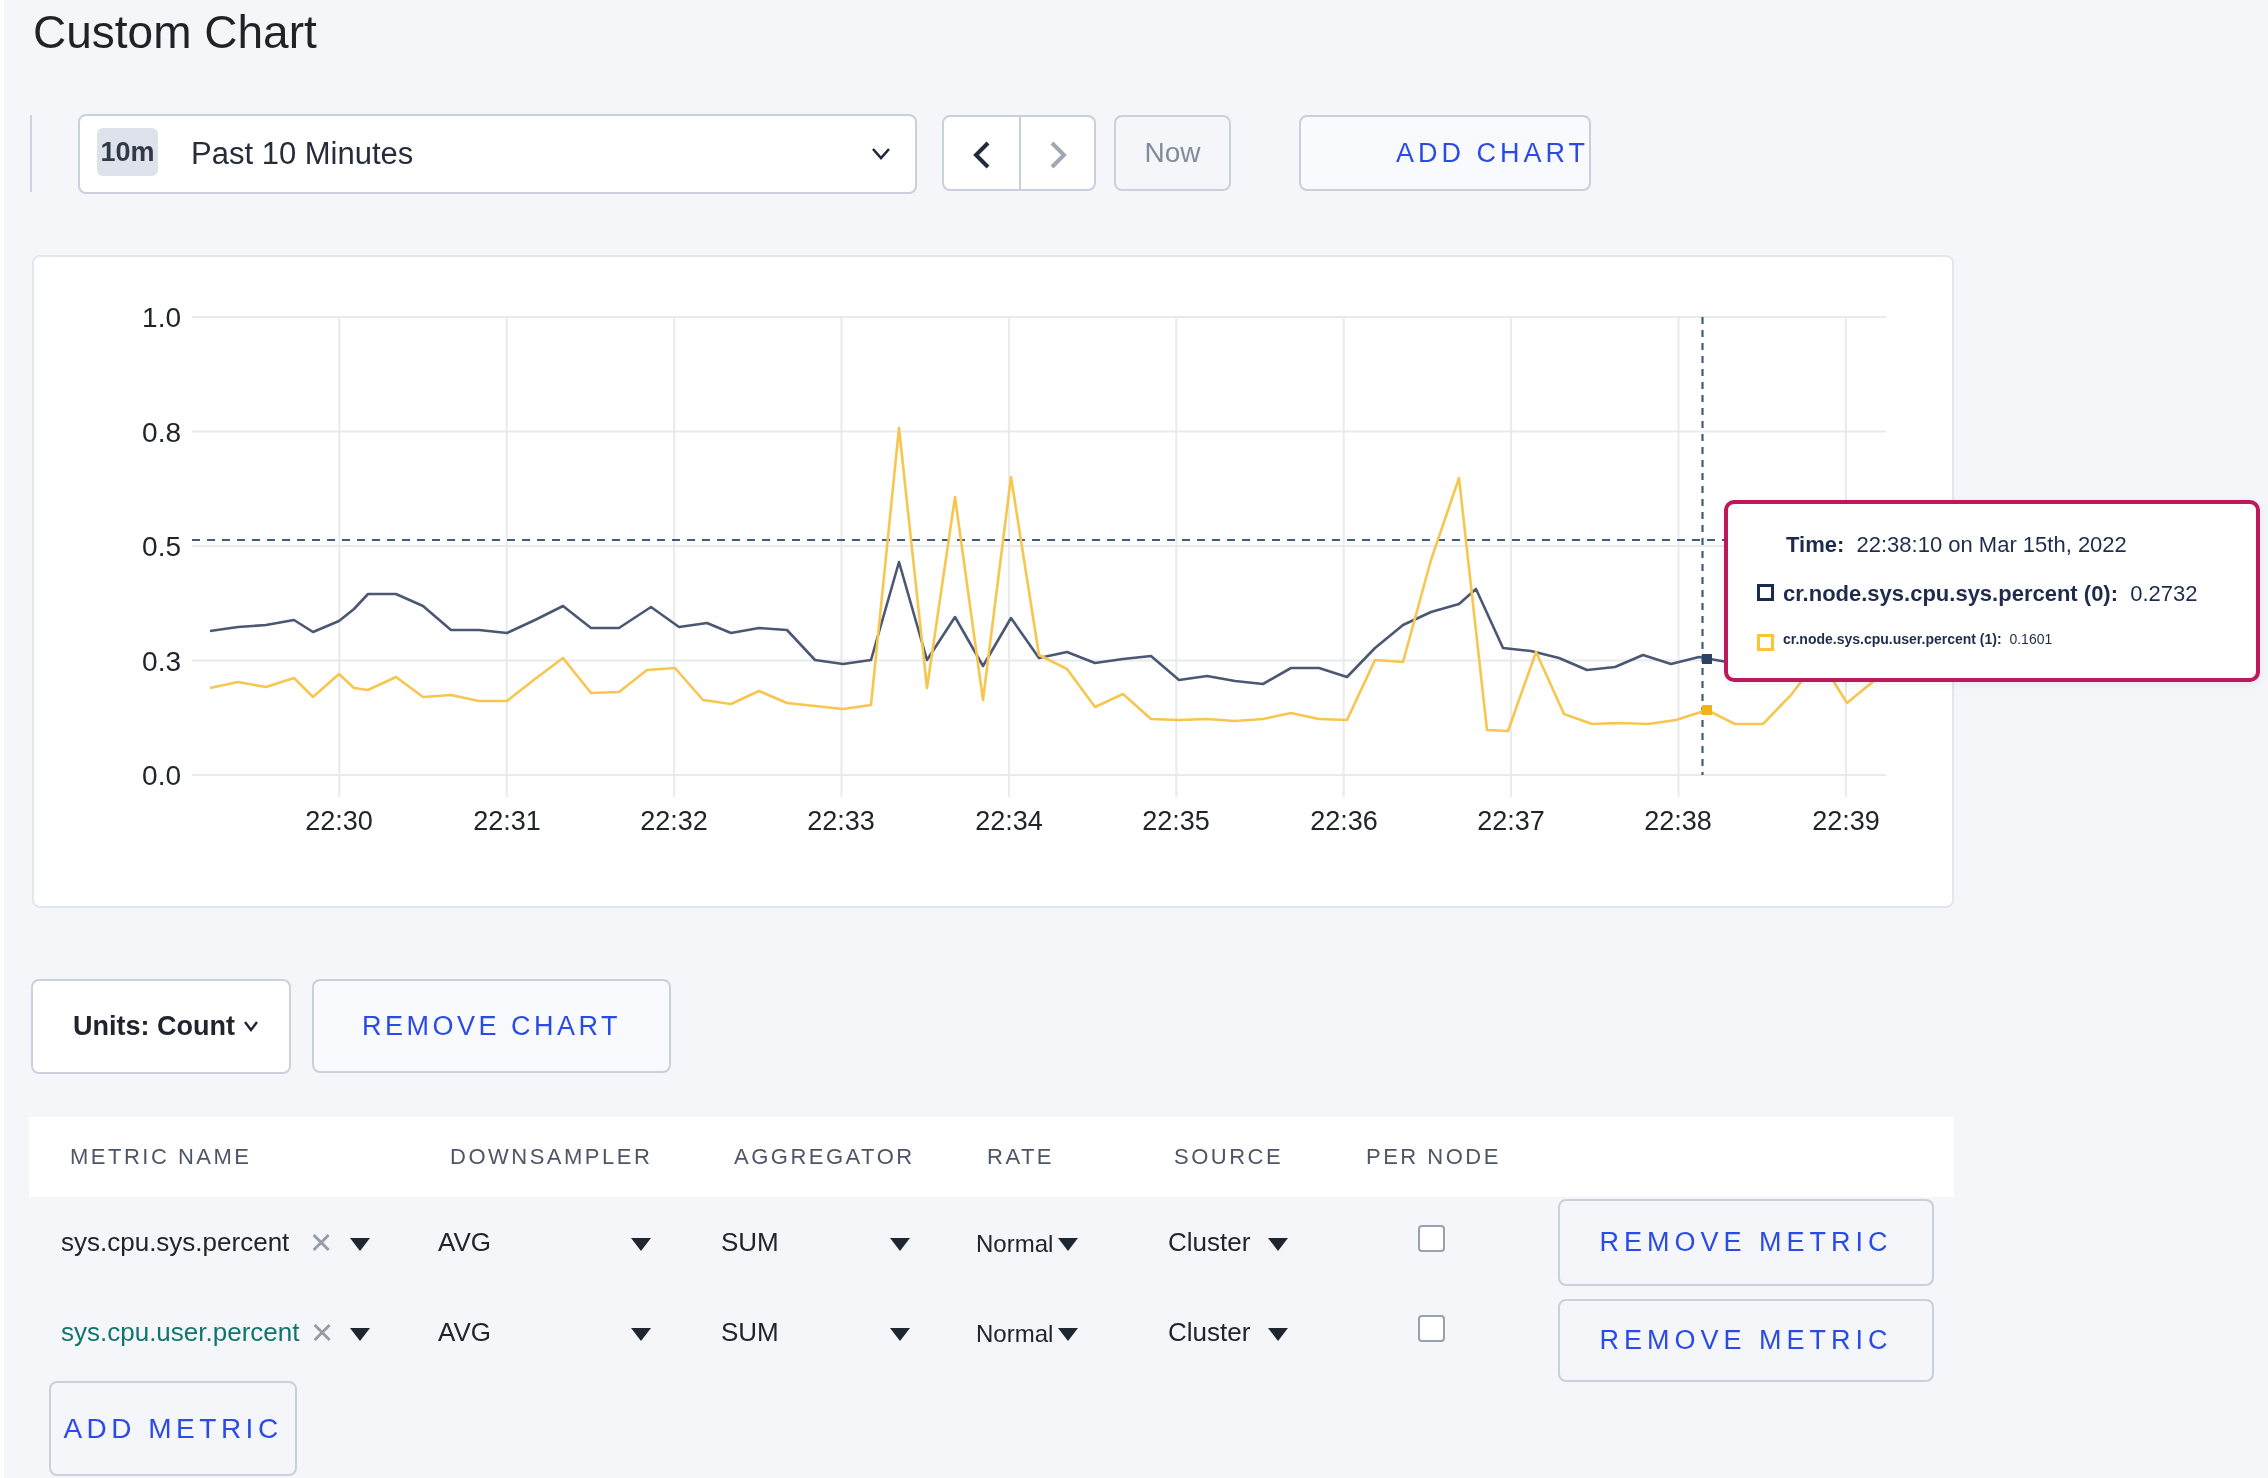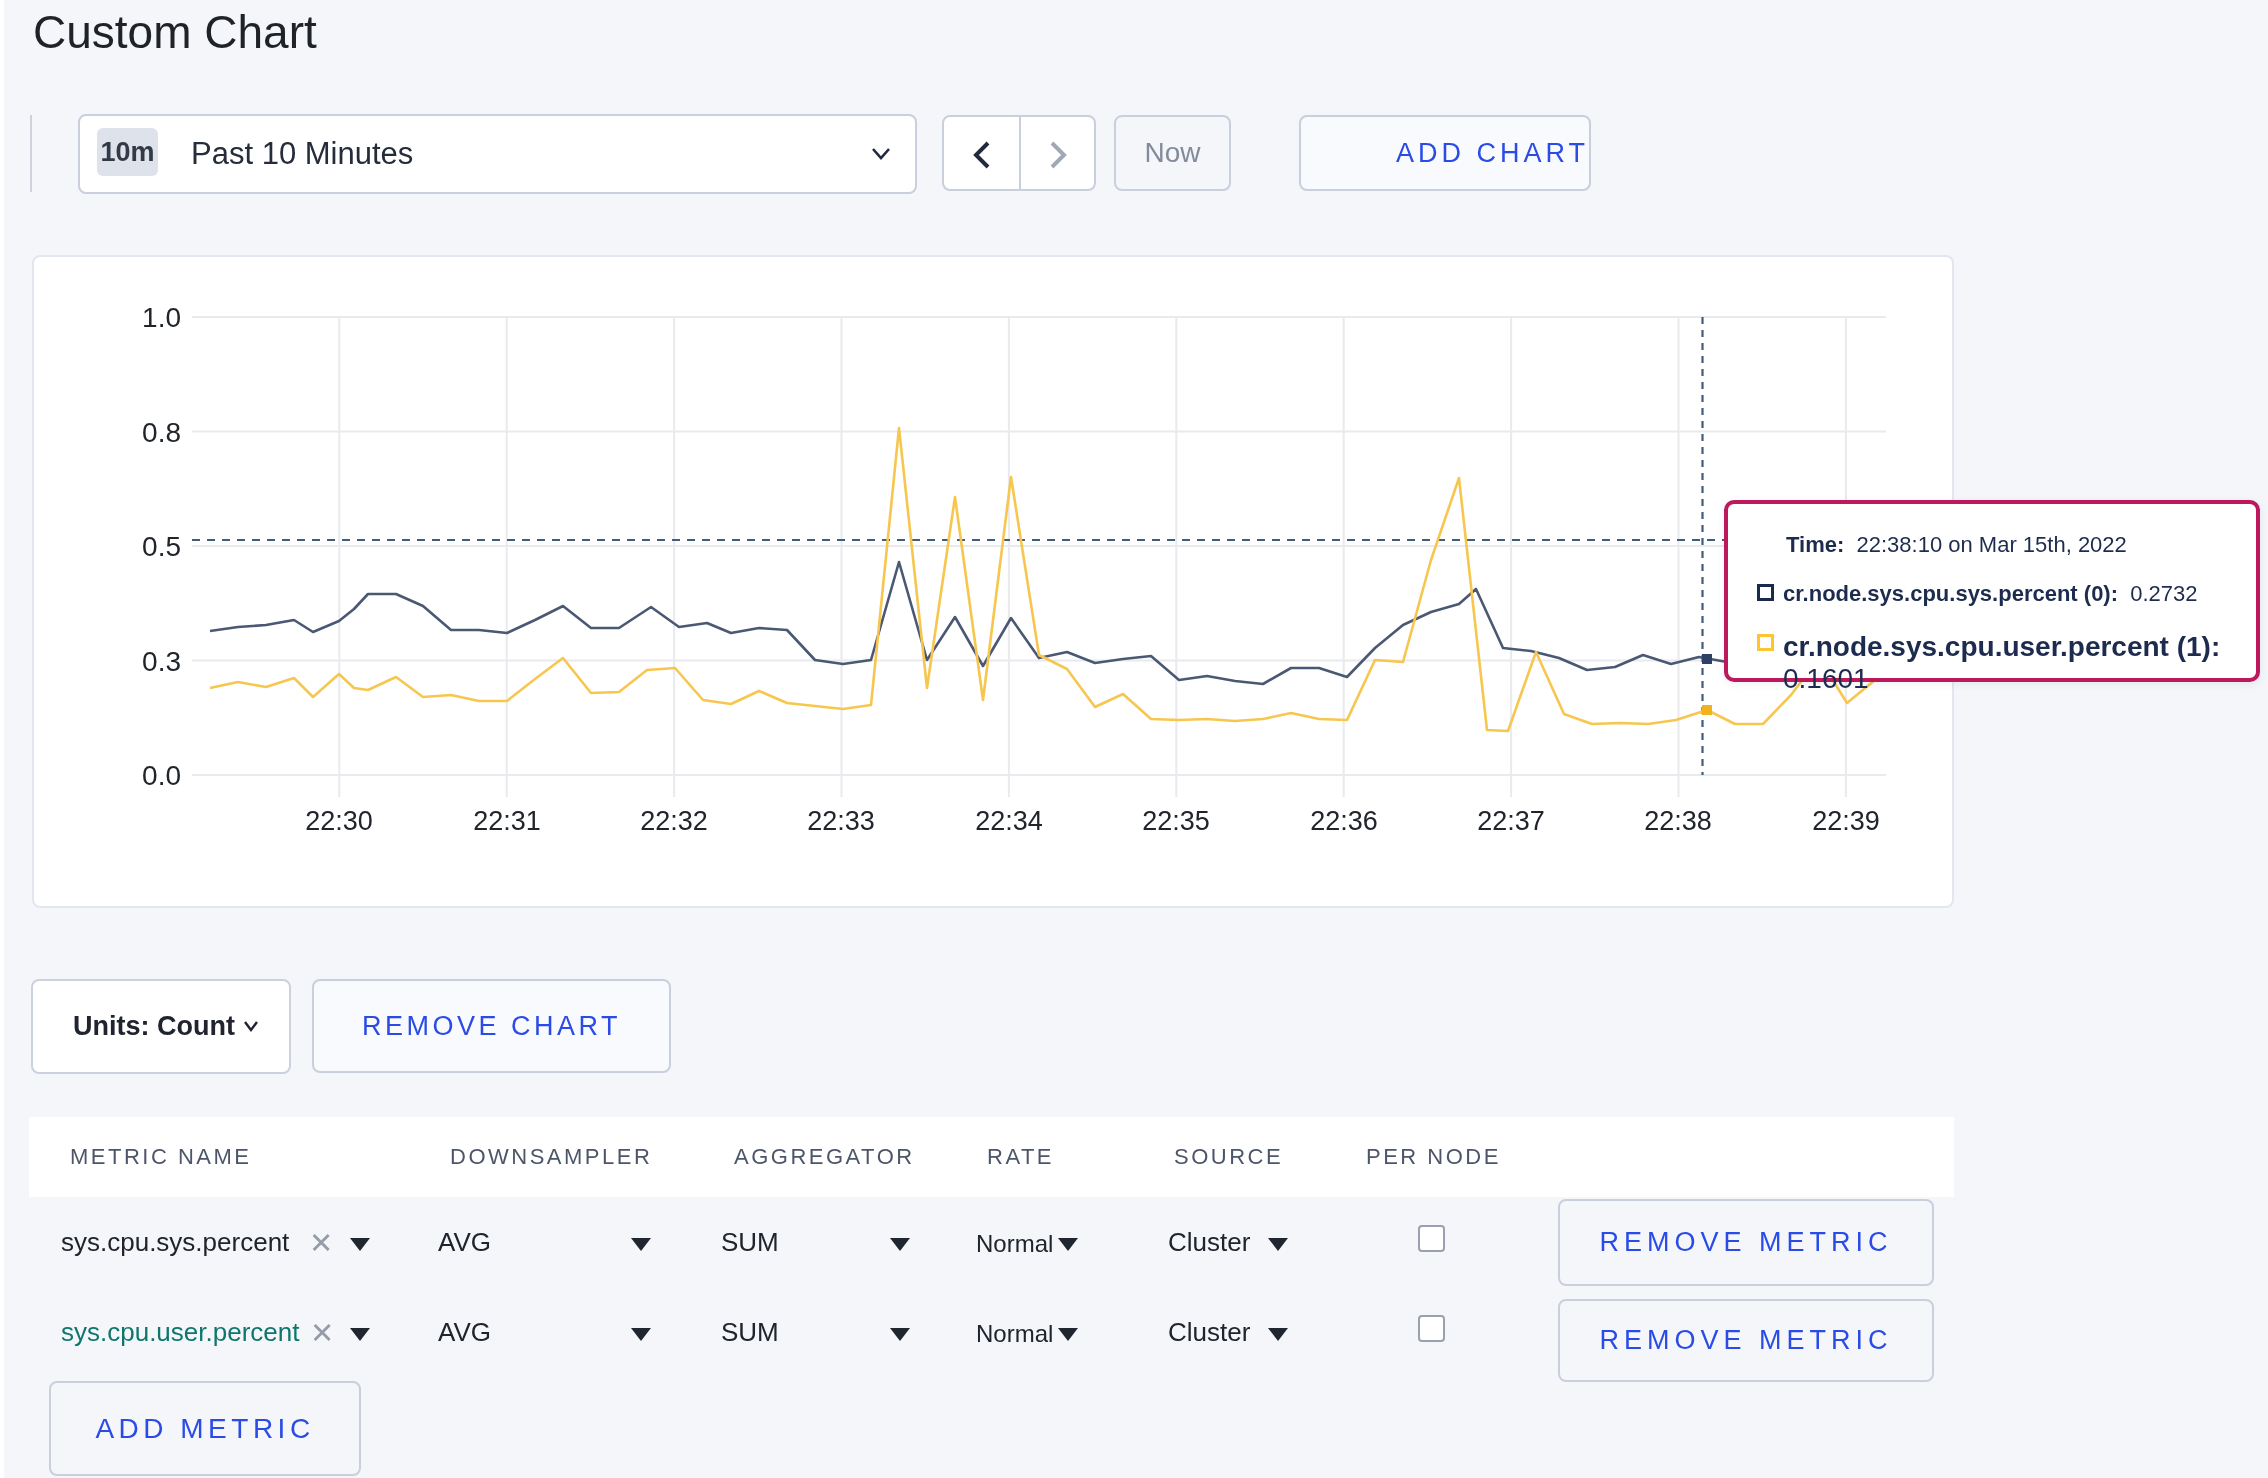--- a/index.html
+++ b/index.html
@@ -100,21 +100,21 @@
     <polyline fill="none" stroke="#f7c64f" stroke-width="2.6" stroke-linejoin="round" points="210,688 238,682 266,687 294,678 313,697 339,674 354,688 368,690 396,677 423,697 451,695 479,701 507,701 535,679 563,658 591,693 619,692 647,670 675,668 703,700 731,704 759,691 787,703 815,706 843,709 871,705 899,428 927,688 955,497 983,700 1011,477 1039,655 1067,669 1095,707 1123,694 1151,719 1179,720 1207,719 1235,721 1263,719 1291,713 1319,719 1347,720 1375,660 1403,662 1431,560 1459,478 1487,730 1508,731 1536,652 1564,714 1592,724 1620,723 1648,724 1676,720 1707,710 1735,724 1763,724 1791,695 1819,658 1847,703 1875,680 1888,672"></polyline>
     <rect x="1702" y="654" width="10" height="10" fill="#2c4164"></rect>
     <rect x="1702" y="705" width="10" height="10" fill="#f2b21c"></rect>
   </svg>
 
   <div class="abs" style="left:1724px;top:500px;width:536px;height:182px;background:#fff;border:4px solid #be185d;border-radius:10px;box-shadow:0 2px 8px rgba(40,50,80,0.08);">
     <div class="abs" style="left:58px;top:28px;font-size:22px;color:#1d2c4e;"><b>Time:</b>&nbsp;&nbsp;22:38:10 on Mar 15th, 2022</div>
     <div class="abs" style="left:29px;top:80px;width:17px;height:17px;border:3.5px solid #1a2a4c;"></div>
     <div class="abs" style="left:55px;top:77px;font-size:22px;color:#1d2c4e;"><b>cr.node.sys.cpu.sys.percent (0):</b>&nbsp; 0.2732</div>
     <div class="abs" style="left:29px;top:130px;width:17px;height:17px;border:3.5px solid #fdc530;"></div>
-    <div class="abs" style="left:55px;top:127px;font-size:28px;color:#1d2c4e;"><b>cr.node.sys.cpu.user.percent (1):</b>&nbsp; 0.1601</div>
+    <div class="abs" style="left:55px;top:127px;font-size:14px;color:#1d2c4e;"><b>cr.node.sys.cpu.user.percent (1):</b>&nbsp; 0.1601</div>
   </div>
 
   <div class="abs" style="left:31px;top:979px;width:260px;height:95px;background:#fff;border:2px solid #cbd1dd;border-radius:8px;">
     <div class="abs" style="left:40px;top:0;height:91px;line-height:91px;font-size:27px;font-weight:bold;color:#20242e;">Units: Count</div>
     <svg class="abs" style="left:210px;top:39px;" width="16" height="13" viewBox="0 0 16 13">
       <path d="M2 2 L8 10 L14 2" fill="none" stroke="#20242e" stroke-width="2.4"></path>
     </svg>
   </div>
   <div class="btn" style="left:312px;top:979px;width:359px;height:94px;background:#f9fafd;">
     <div class="bluetxt" style="width:100%;height:90px;line-height:90px;text-align:center;font-size:27px;letter-spacing:3.5px;">REMOVE CHART</div>
@@ -153,15 +153,15 @@
   <div class="abs" style="left:890px;top:1328px;width:0;height:0;border-left:10.5px solid transparent;border-right:10.5px solid transparent;border-top:13px solid #20262f;"></div>
   <div class="abs" style="left:976px;top:1320px;font-size:24px;color:#20242c;">Normal</div>
   <div class="abs" style="left:1058px;top:1328px;width:0;height:0;border-left:10.5px solid transparent;border-right:10.5px solid transparent;border-top:13px solid #20262f;"></div>
   <div class="abs" style="left:1168px;top:1317px;font-size:26px;color:#20242c;">Cluster</div>
   <div class="abs" style="left:1268px;top:1328px;width:0;height:0;border-left:10.5px solid transparent;border-right:10.5px solid transparent;border-top:13px solid #20262f;"></div>
   <div class="abs" style="left:1418px;top:1315px;width:27px;height:27px;background:#fff;border:2px solid #99a1ae;border-radius:4px;"></div>
   <div class="btn" style="left:1558px;top:1299px;width:376px;height:83px;">
     <div class="bluetxt" style="width:100%;height:79px;line-height:79px;text-align:center;font-size:27px;letter-spacing:5px;">REMOVE METRIC</div>
   </div>
 
-  <div class="btn" style="left:49px;top:1381px;width:312px;height:95px;">
+  <div class="btn" style="left:49px;top:1381px;width:248px;height:95px;">
     <div class="bluetxt" style="width:100%;height:91px;line-height:91px;text-align:center;font-size:28px;letter-spacing:4.5px;">ADD METRIC</div>
   </div>
 
 </body></html>

